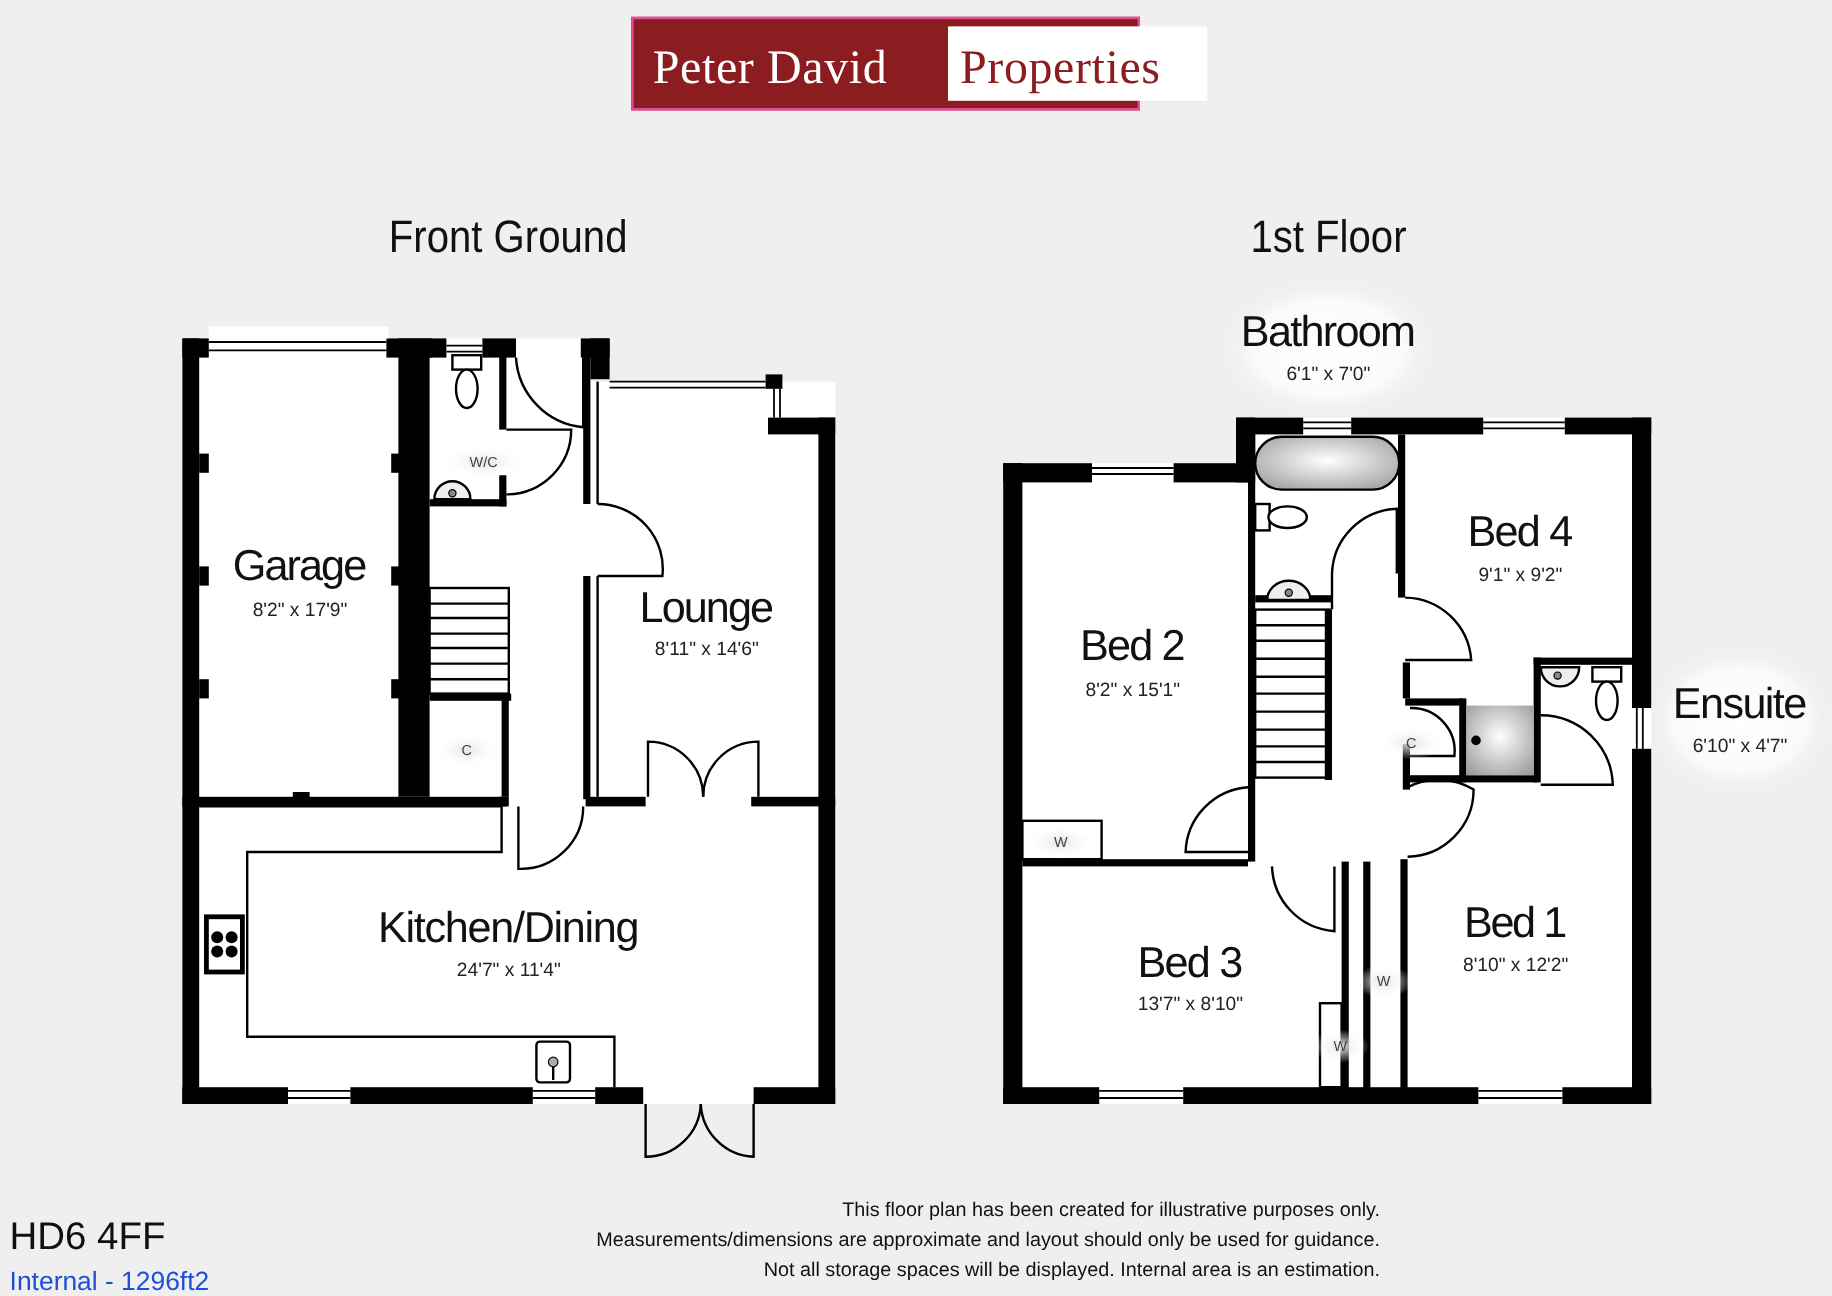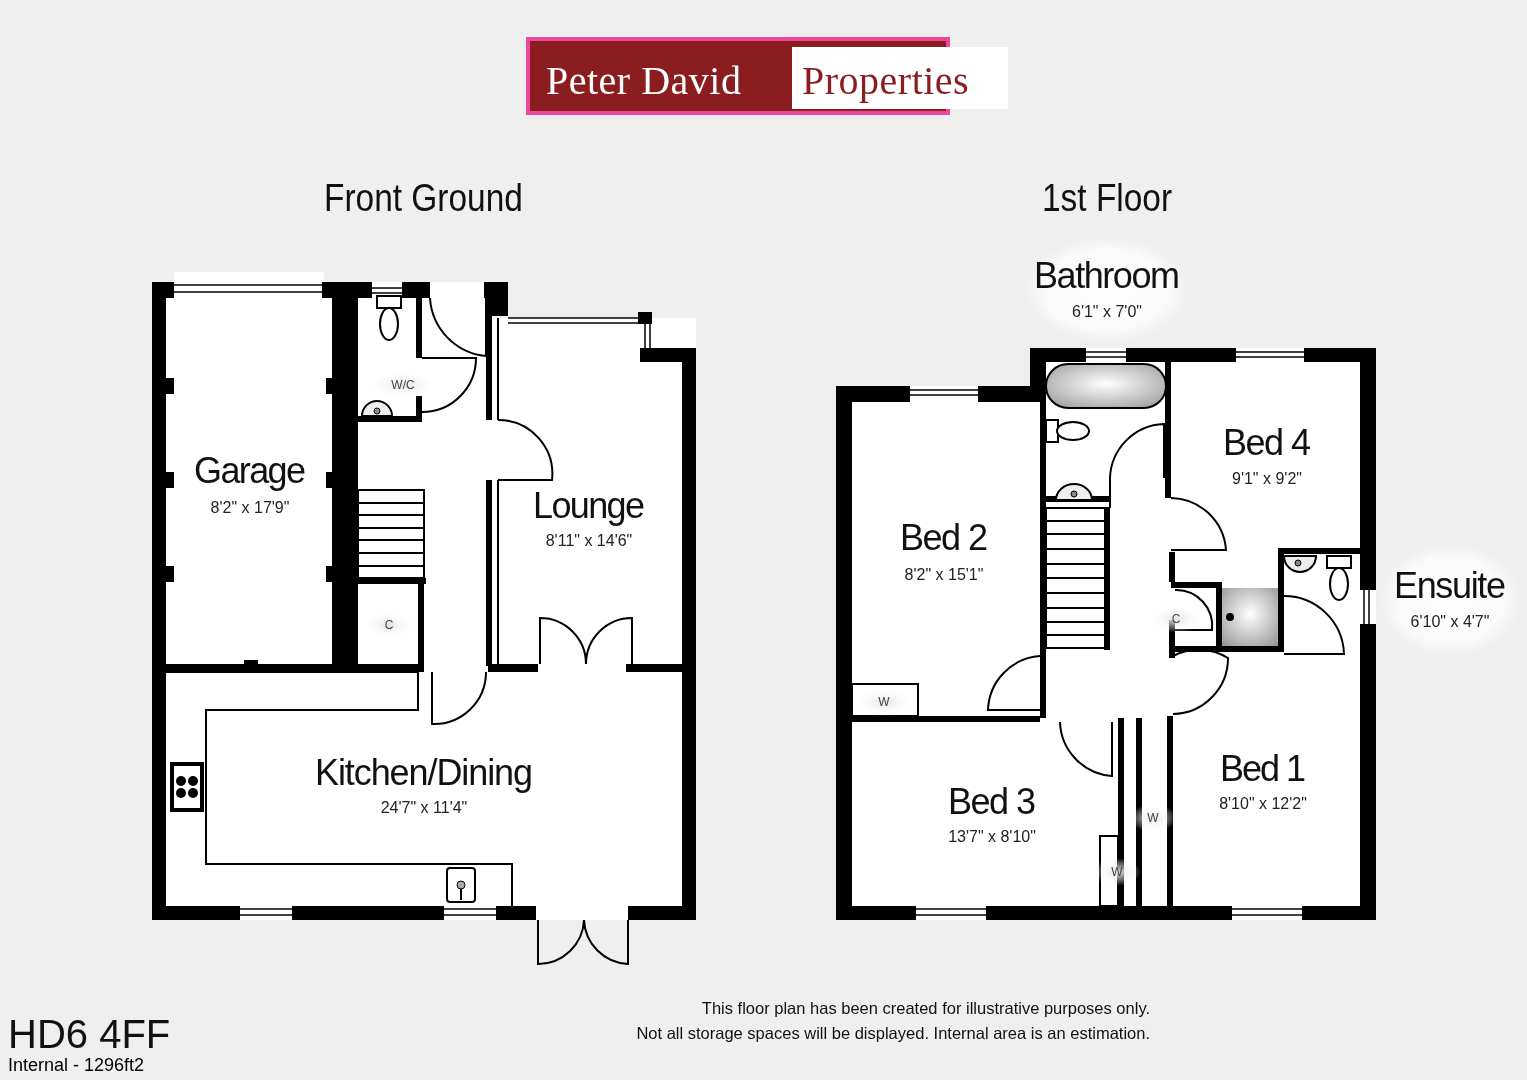--- a/index.html
+++ b/index.html
@@ -3,21 +3,21 @@
 <meta charset="utf-8">
 <style>
   html, body { margin:0; padding:0; }
   body {
     width:1527px; height:1080px; position:relative; overflow:hidden;
     background:#efefef;
     font-family:"Liberation Sans", sans-serif;
   }
   .logo {
     position:absolute; left:526px; top:14px; width:424px; height:78px;
-    background:#8b1c1f; box-sizing:border-box; border:4px solid #ec4899;margin-top:23px;
+    background:#8b1c1f; box-sizing:border-box; border:2px solid #ec4899;
   }
   .logo .pd {
     position:absolute; left:16px; top:16px;
     font-family:"Liberation Serif", serif; font-size:40px; color:#fff; letter-spacing:0.5px;
   }
   .logo .prop-box {
     position:absolute; left:262px; top:6px; width:216px; height:62px; background:#fff;text-align:right;
   }
   .logo .prop {
     position:absolute; left:10px; top:10px;
@@ -27,22 +27,22 @@
     position:absolute; font-size:38px; color:#111; transform:scaleX(0.88); transform-origin:left top;
   }
   svg.plan { position:absolute; left:0; top:0; }
   .room-name { font-family:"Liberation Sans", sans-serif; fill:#111; }
   .room-dim { font-family:"Liberation Sans", sans-serif; fill:#222; }
   .small-lbl { font-family:"Liberation Sans", sans-serif; fill:#444; font-size:12px; }
   .disclaimer {
     position:absolute; left:380px; top:996px; width:770px; text-align:right;
     font-size:16.5px; line-height:25px; color:#111;
   }
-  .postcode { position:absolute; left:8px; top:1012px; font-size:40px; color:#111; }
-  .internal { position:absolute; left:8px; top:1055px; font-size:18px; color:#000000; }
+  .postcode { position:absolute; left:8px; top:1012px; font-size:32px; color:#111; }
+  .internal { position:absolute; left:8px; top:1055px; font-size:22px; color:#1d4ed8; }
 </style>
 </head>
 <body>
 
 <div class="logo">
   <span class="pd">Peter David</span>
   <div class="prop-box">
     <span class="prop">Properties</span>
   </div>
 </div>
@@ -325,17 +325,18 @@
     <text class="room-dim" x="1450" y="627" font-size="16" text-anchor="middle">6'10" x 4'7"</text>
     <text class="room-name" x="1263" y="781" font-size="36" text-anchor="middle" textLength="86">Bed 1</text>
     <text class="room-dim" x="1263" y="809" font-size="16" text-anchor="middle">8'10" x 12'2"</text>
     <text class="room-name" x="992" y="814" font-size="36" text-anchor="middle" textLength="88">Bed 3</text>
     <text class="room-dim" x="992" y="842" font-size="16" text-anchor="middle">13'7" x 8'10"</text>
   </g>
 </svg>
 
 <div class="disclaimer">
   <div>This floor plan has been created for illustrative purposes only.</div>
+  <div>Measurements/dimensions are approximate and layout should only be used for guidance.</div>
   <div>Not all storage spaces will be displayed. Internal area is an estimation.</div>
 </div>
 
 <div class="postcode">HD6 4FF</div>
 <div class="internal">Internal - 1296ft2</div>
 
 </body></html>

